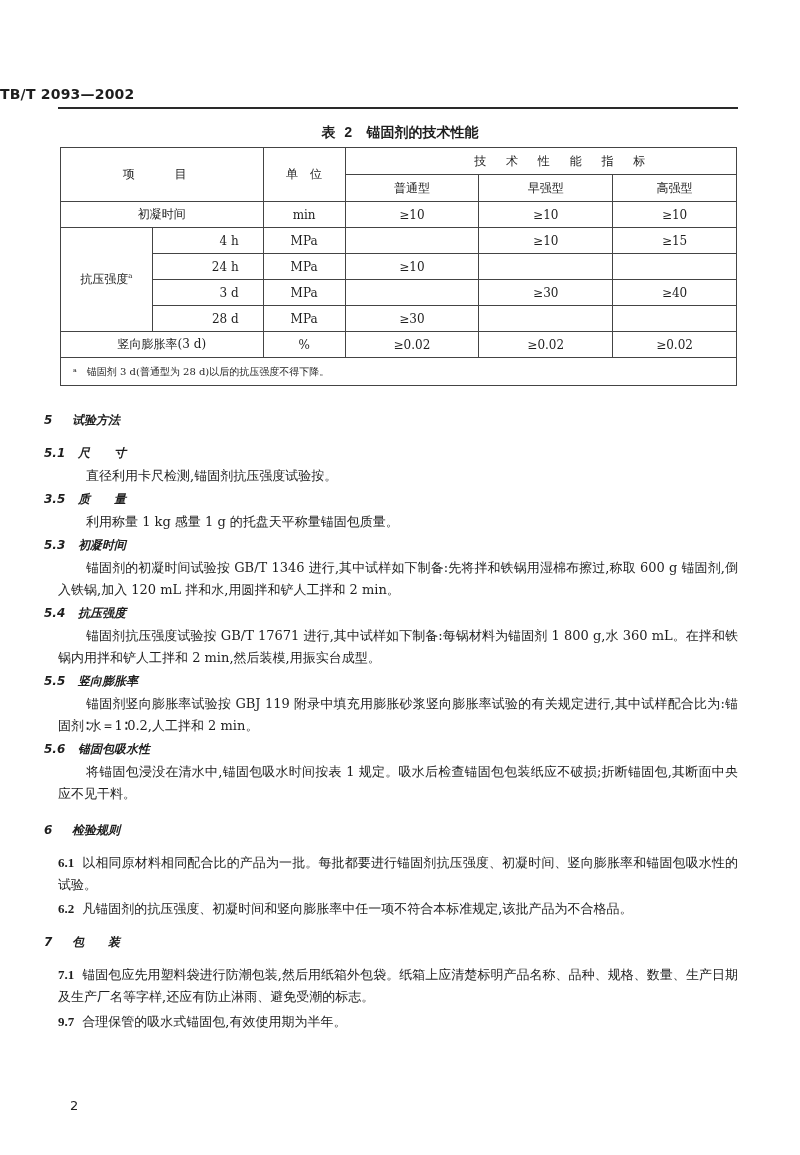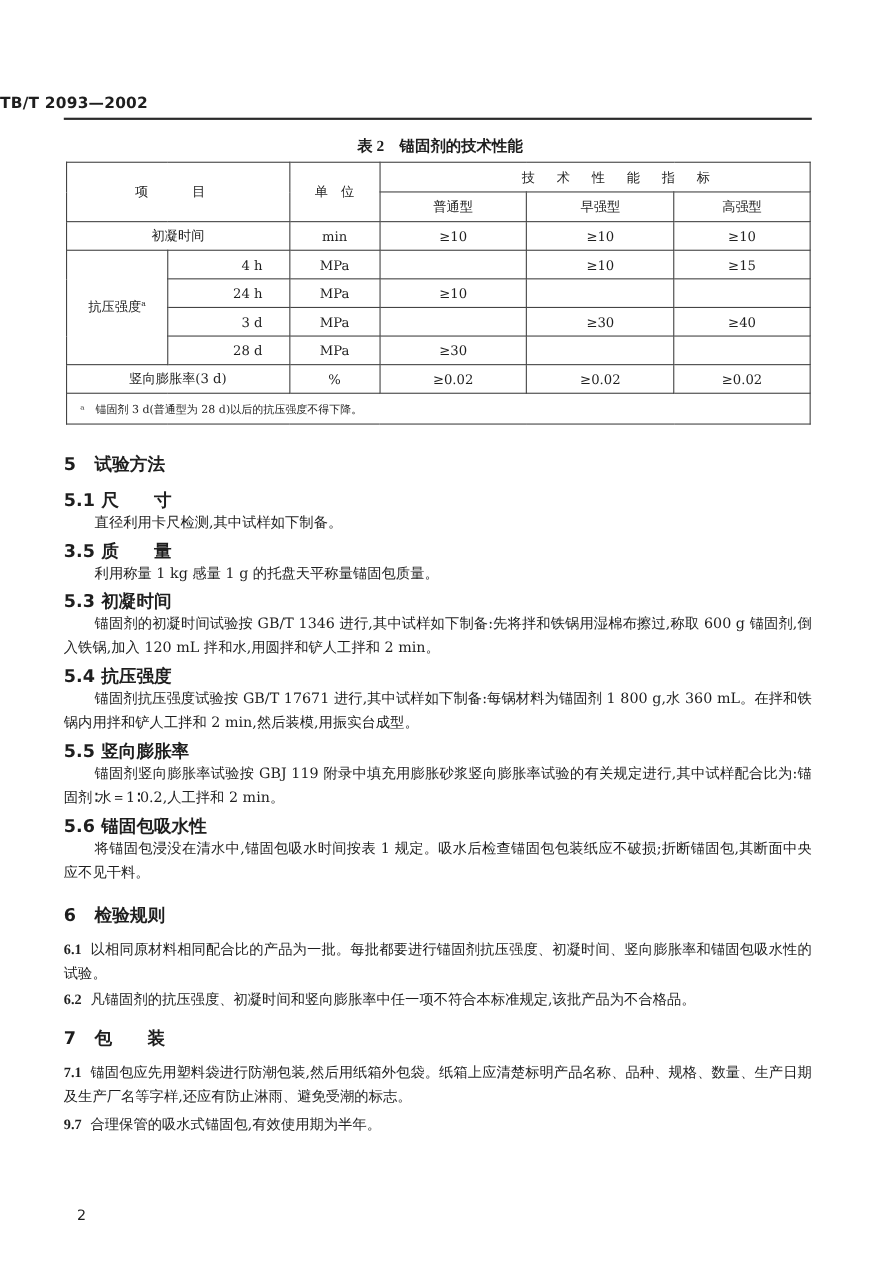--- a/index.html
+++ b/index.html
@@ -11,42 +11,42 @@
   .header-code {
     position: absolute; top: 86px; left: 0; width: 800px; text-align: left;
     font-family: "DejaVu Sans", sans-serif; font-weight: bold; font-size: 14px; letter-spacing: 0.2px;
   }
   .header-rule {
     position: absolute; top: 107px; left: 58px; width: 680px; height: 0;
     border-top: 2px solid #2a2a2a;
   }
   .table-title {
     position: absolute; top: 124px; left: 0; width: 800px; text-align: center;
-    font-family: Liberation Serif, serif; font-weight: bold; font-size: 14px;
+    font-family: Liberation Mono, monospace; font-weight: bold; font-size: 14px;
   }
   table.spec {
     position: absolute; top: 147px; left: 60px; width: 677px;
     border-collapse: collapse; font-size: 12px;
     border: 1.5px solid #2a2a2a;
   }
   table.spec td {
     border: 1px solid #444; text-align: center; padding: 0; height: 25px;
     font-family: "DejaVu Serif", serif;
   }
   table.spec tr.h1 td { height: 26px; }
   table.spec tr.h2 td { height: 26px; }
   table.spec td.sub { text-align: right; padding-right: 24px; margin-left: 12px; }
   table.spec td.note { text-align: left; padding-left: 12px; font-size: 10px; height: 27px; }
   .sup { font-size: 7px; vertical-align: super; }
   .spaced { letter-spacing: 14px; }
   .spaced-sm { letter-spacing: 8px; margin-left: 46px; }
 
   .sec-head {
-    position: absolute; left: 58px; font-family: "DejaVu Sans", sans-serif;
-    font-weight: bold; font-size: 16px;
+    position: absolute; left: 44px; font-family: "DejaVu Sans", sans-serif;
+    font-weight: bold; font-size: 12px; font-style: italic;
   }
   .sec-head .num { display: inline-block; width: 28px; }
   .sub-head .num { display: inline-block; width: 34px; }
   .para {
     position: absolute; left: 58px; width: 680px; font-size: 13px; line-height: 22px;
     text-indent: 28px; text-align: justify;
   }
   .para.noindent { text-indent: 0; }
   .para .lead { font-family: Liberation Serif, serif; font-weight: bold; margin-right: 8px; }
   .page-num {
@@ -130,21 +130,21 @@
 </tbody>
   </table>
 
 <div class="sec-head" style="top:412px">
   <span class="num">5</span><span>试验方法</span>
 </div>
 
 <div class="sec-head sub-head" style="top:445px">
   <span class="num">5.1</span><span>尺　　寸</span>
 </div>
-<div class="para" style="top:465px">直径利用卡尺检测,其中试样如下制备。</div>
+<div class="para" style="top:465px">直径利用卡尺检测,锚固剂抗压强度试验按。</div>
 
 <div class="sec-head sub-head" style="top:491px">
   <span class="num">3.5</span><span>质　　量</span>
 </div>
 <div class="para" style="top:511px">利用称量 1 kg 感量 1 g 的托盘天平称量锚固包质量。</div>
 
 <div class="sec-head sub-head" style="top:537px">
   <span class="num">5.3</span><span>初凝时间</span>
 </div>
 <div class="para" style="top:557px">锚固剂的初凝时间试验按 GB/T 1346 进行,其中试样如下制备:先将拌和铁锅用湿棉布擦过,称取 600 g 锚固剂,倒入铁锅,加入 120 mL 拌和水,用圆拌和铲人工拌和 2 min。</div>

